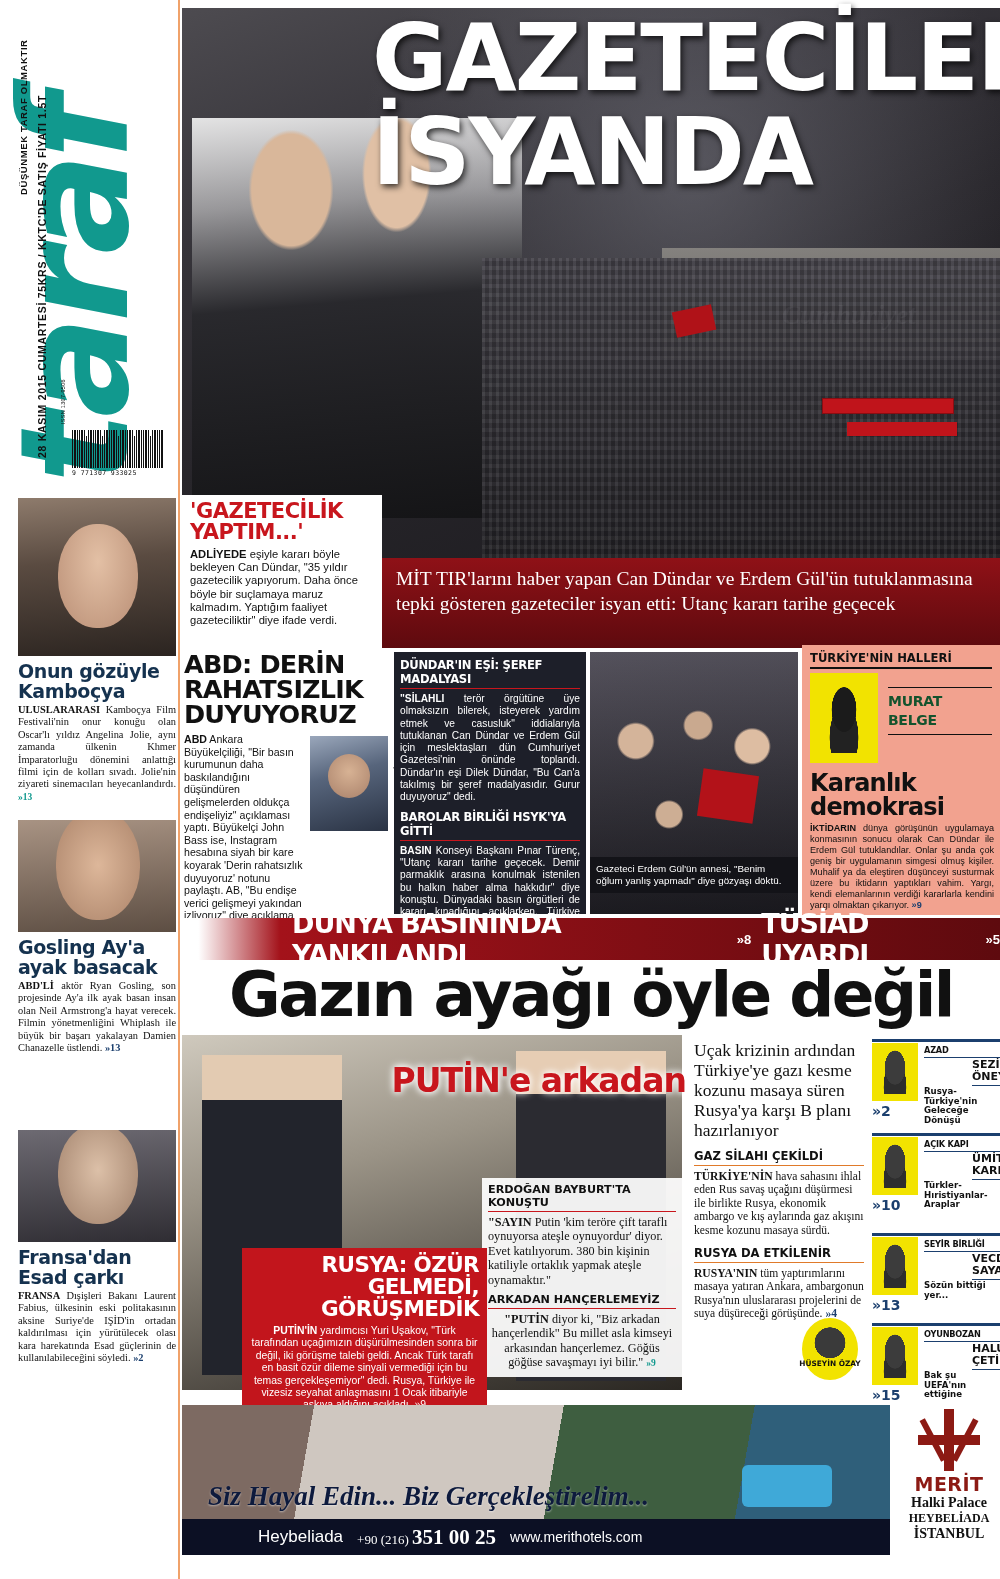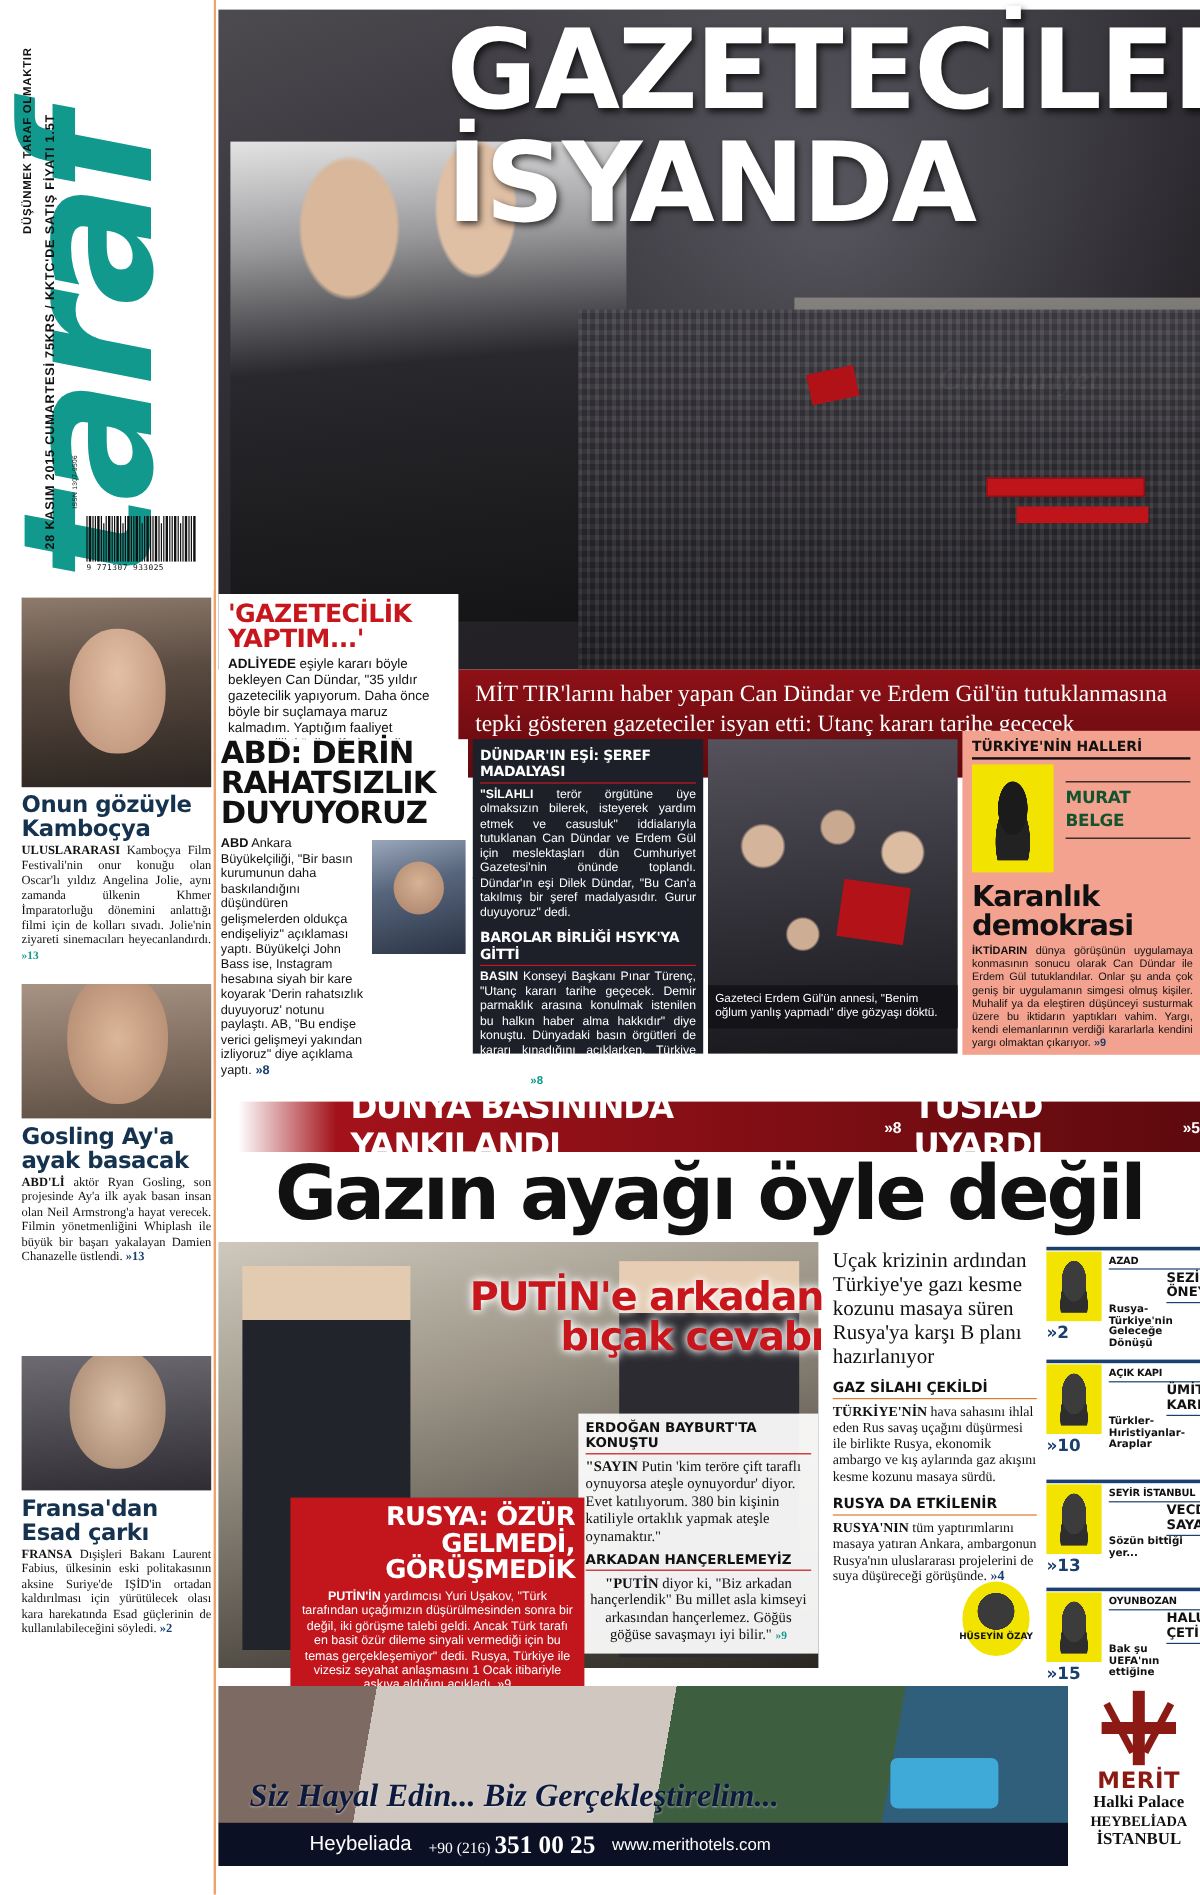--- a/index.html
+++ b/index.html
@@ -156,21 +156,21 @@
     position:absolute; left:200px; top:558px; width:618px; height:90px;
     background:linear-gradient(180deg,#8f1117,#5e0a0e);
     padding:8px 14px 0 14px;
   }
   .redband p {
     font-family:"Liberation Serif", serif;
     font-size:19.5px; line-height:25px; color:#fff;
   }
 
   
-  .tier2 { position:absolute; left:0; top:616px; width:818px; height:262px; }
+  .tier2 { position:absolute; left:0; top:652px; width:818px; height:262px; }
 
   .blk-abd { position:absolute; left:0; top:0; width:208px; background:#fff; padding-left:2px;}
   .blk-abd h2 {
     font-family:"DejaVu Sans", sans-serif;
     font-weight:700; font-size:25.5px; line-height:25px; color:#111; letter-spacing:-.8px;
   }
   .blk-abd .txt {
     font-family:"Liberation Sans", sans-serif;
     font-size:10.6px; line-height:12.6px; color:#111; margin-top:6px; width:120px;
   }
@@ -590,21 +590,20 @@
 
     <div class="gaz-head">Gazın ayağı öyle değil</div>
 
     <div class="putin-photo">
       <div class="p1"></div>
       <div class="p2"></div>
     </div>
 
     <div class="putin-title">
       <span>PUTİN'e arkadan</span><br>
-      <span>bıçak cevabı</span>
     </div>
 
     <div class="erdogan-box">
       <div class="eb-k">ERDOĞAN BAYBURT'TA KONUŞTU</div>
       <div class="eb-t"><b>"SAYIN</b><span> Putin 'kim teröre çift taraflı oynuyorsa ateşle oynuyordur' diyor. Evet katılıyorum. 380 bin kişinin katiliyle ortaklık yapmak ateşle oynamaktır."</span></div>
       <div class="eb-k k2">ARKADAN HANÇERLEMEYİZ</div>
       <div class="eb-t center"><b>"PUTİN</b><span> diyor ki, "Biz arkadan hançerlendik" Bu millet asla kimseyi arkasından hançerlemez. Göğüs göğüse savaşmayı iyi bilir."</span> <span class="pg">»9</span></div>
     </div>
 
     <div class="rusya-box">
@@ -638,21 +637,21 @@
         <div class="topbar"></div>
         <div class="av"></div>
         <div class="sec">AÇIK KAPI</div>
         <div class="nm"><span>ÜMİT</span><br><span>KARDAŞ</span></div>
         <div class="tl">Türkler-Hıristiyanlar-Araplar</div>
         <div class="pn">»10</div>
       </div>
       <div class="colitem" style="margin-top:18px;">
         <div class="topbar"></div>
         <div class="av"></div>
-        <div class="sec">SEYİR İSTANBUL</div>
+        <div class="sec">SEYİR BİRLİĞİ</div>
         <div class="nm"><span>VECDİ</span><br><span>SAYAR</span></div>
         <div class="tl">Sözün bittiği yer...</div>
         <div class="pn">»13</div>
       </div>
       <div class="colitem" style="margin-top:8px;padding-left:11px;">
         <div class="topbar"></div>
         <div class="av"></div>
         <div class="sec">OYUNBOZAN</div>
         <div class="nm"><span>HALUK</span><br><span>ÇETİN</span></div>
         <div class="tl">Bak şu UEFA'nın ettiğine</div>

